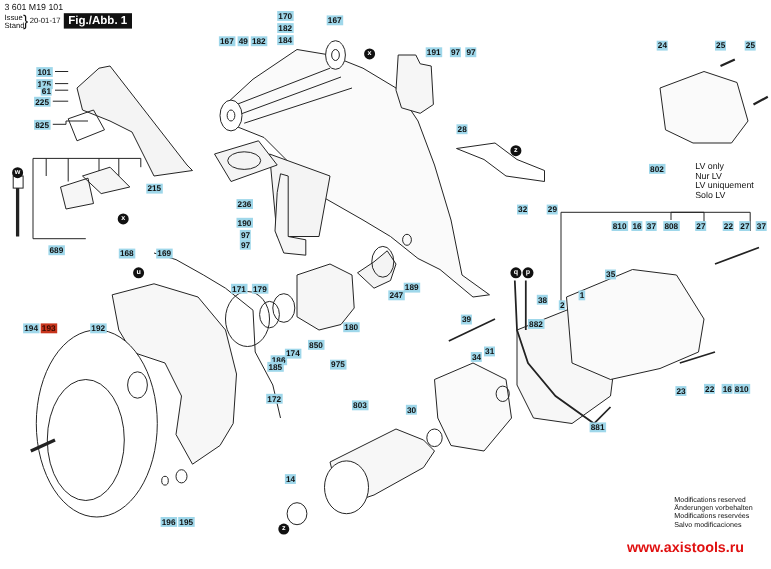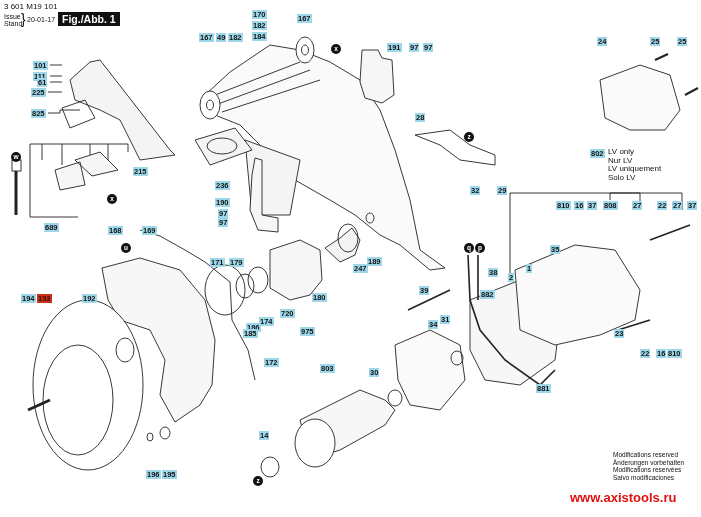--- a/index.html
+++ b/index.html
@@ -6,21 +6,21 @@
   body { width: 701px; height: 517px; position: relative; overflow: hidden; font-family: "Liberation Sans", sans-serif; }
   #canvas { position: absolute; left: 0; top: 0; width: 701px; height: 517px; }
   .hdr { position: absolute; font-family: "Liberation Sans", sans-serif; color: #111; }
   .doc-no { left: 4px; top: 2px; font-size: 8px; }
   .issue { left: 4px; top: 13px; font-size: 7px; line-height: 7px; }
   .issue-date { left: 27px; top: 16px; font-size: 7px; }
   .brace { left: 21px; top: 12px; font-size: 14px; line-height: 14px; }
   .fig { left: 58px; top: 12px; background: #111; color: #fff; font-weight: bold; font-size: 10.5px; padding: 1px 4px; }
   .lbl { position: absolute; background: #9fd7ea; color: #111; font-family: "Liberation Sans", sans-serif; font-weight: bold; font-size: 7.5px; line-height: 9px; padding: 0 1px; white-space: nowrap; }
   .lbl.hl { background: #c7341c; color: #3a0a00; text-align: right; }
-  .note { position: absolute; font-size: 8px; line-height: 8.5px; color: #111; white-space: pre; }
+  .note { position: absolute; font-size: 8px; line-height: 8.5px; color: #111; white-space: pre; margin-left: 24px; }
   .mods { position: absolute; left: 613px; top: 451px; font-size: 6.5px; line-height: 7.5px; color: #111; }
   .url { position: absolute; left: 570px; top: 490px; font-size: 13px; font-weight: bold; color: #e01010; }
   .ref { position: absolute; width: 10px; height: 10px; border-radius: 50%; background: #111; color: #fff; font-size: 6.5px; font-weight: bold; text-align: center; line-height: 10px; }
 </style>
 </head>
 <body>
 
 <svg id="canvas" viewBox="0 0 701 517" xmlns="http://www.w3.org/2000/svg">
   <g fill="none" stroke="#222" stroke-width="0.9">
 
@@ -99,21 +99,21 @@
 <div class="hdr doc-no">3 601 M19 101</div>
 <div class="hdr issue">
   <div>Issue</div>
   <div>Stand</div>
 </div>
 <div class="hdr brace">}</div>
 <div class="hdr issue-date">20-01-17</div>
 <div class="hdr fig">Fig./Abb. 1</div>
 
 <div class="lbl" style="left:33px;top:61px">101</div>
-<div class="lbl" style="left:33px;top:72px">111</div>
+<div class="lbl" style="left:33px;top:72px">175</div>
 <div class="lbl" style="left:37px;top:78px">61</div>
 <div class="lbl" style="left:31px;top:88px">225</div>
 <div class="lbl" style="left:31px;top:109px">825</div>
 <div class="lbl" style="left:133px;top:167px">215</div>
 <div class="lbl" style="left:44px;top:223px">689</div>
 <div class="lbl" style="left:199px;top:33px">167</div>
 <div class="lbl" style="left:216px;top:33px">49</div>
 <div class="lbl" style="left:228px;top:33px">182</div>
 <div class="lbl" style="left:252px;top:10px">170</div>
 <div class="lbl" style="left:252px;top:21px">182</div>
@@ -142,43 +142,43 @@
 <div class="lbl" style="left:672px;top:201px">27</div>
 <div class="lbl" style="left:687px;top:201px">37</div>
 <div class="lbl" style="left:550px;top:245px">35</div>
 <div class="lbl" style="left:108px;top:226px">168</div>
 <div class="lbl" style="left:142px;top:226px">169</div>
 <div class="lbl" style="left:210px;top:258px">171</div>
 <div class="lbl" style="left:229px;top:258px">179</div>
 <div class="lbl" style="left:367px;top:257px">189</div>
 <div class="lbl" style="left:353px;top:264px">247</div>
 <div class="lbl" style="left:312px;top:293px">180</div>
-<div class="lbl" style="left:280px;top:309px">720</div>
+<div class="lbl" style="left:280px;top:309px">850</div>
 <div class="lbl" style="left:259px;top:317px">174</div>
 <div class="lbl" style="left:246px;top:323px">186</div>
 <div class="lbl" style="left:243px;top:329px">185</div>
 <div class="lbl" style="left:300px;top:327px">975</div>
-<div class="lbl" style="left:264px;top:358px">172</div>
+<div class="lbl" style="left:242px;top:358px">172</div>
 <div class="lbl" style="left:21px;top:294px">194</div>
 <div class="lbl hl" style="left:37px;top:294px">193</div>
 <div class="lbl" style="left:82px;top:294px">192</div>
 <div class="lbl" style="left:146px;top:470px">196</div>
 <div class="lbl" style="left:162px;top:470px">195</div>
 <div class="lbl" style="left:320px;top:364px">803</div>
 <div class="lbl" style="left:369px;top:368px">30</div>
 <div class="lbl" style="left:259px;top:431px">14</div>
 <div class="lbl" style="left:419px;top:286px">39</div>
 <div class="lbl" style="left:488px;top:268px">38</div>
 <div class="lbl" style="left:480px;top:290px">882</div>
 <div class="lbl" style="left:508px;top:273px">2</div>
 <div class="lbl" style="left:526px;top:264px">1</div>
 <div class="lbl" style="left:428px;top:320px">34</div>
 <div class="lbl" style="left:440px;top:315px">31</div>
 <div class="lbl" style="left:536px;top:384px">881</div>
-<div class="lbl" style="left:614px;top:329px">23</div>
+<div class="lbl" style="left:614px;top:351px">23</div>
 <div class="lbl" style="left:640px;top:349px">22</div>
 <div class="lbl" style="left:656px;top:349px">16</div>
 <div class="lbl" style="left:667px;top:349px">810</div>
 
 <div class="ref" style="left:11px;top:152px">w</div>
 <div class="ref" style="left:331px;top:44px">x</div>
 <div class="ref" style="left:107px;top:194px">x</div>
 <div class="ref" style="left:464px;top:132px">z</div>
 <div class="ref" style="left:253px;top:476px">z</div>
 <div class="ref" style="left:121px;top:243px">u</div>

